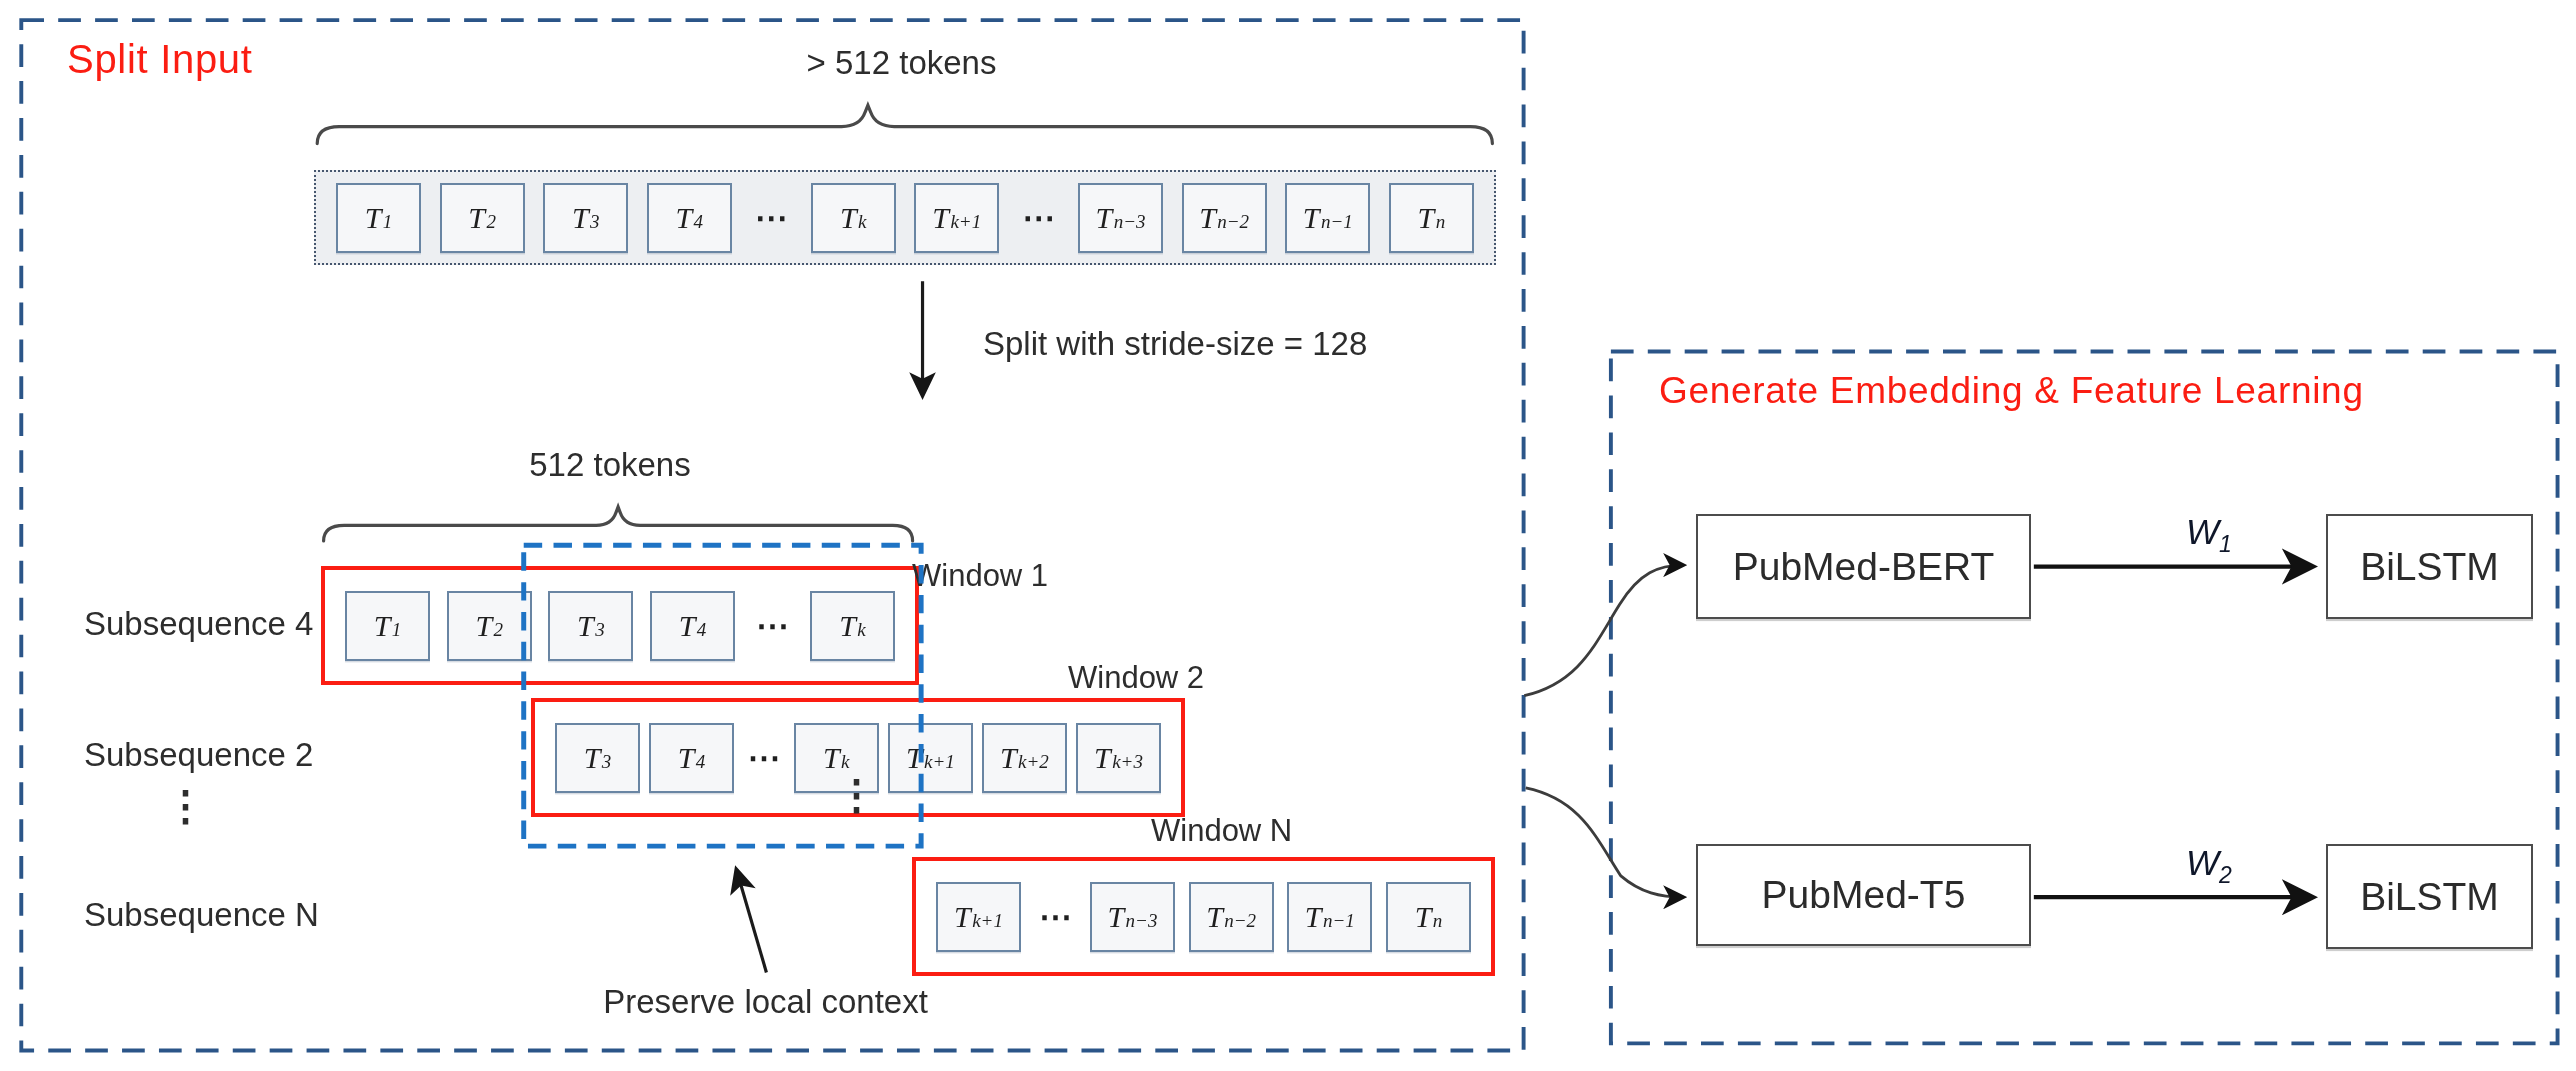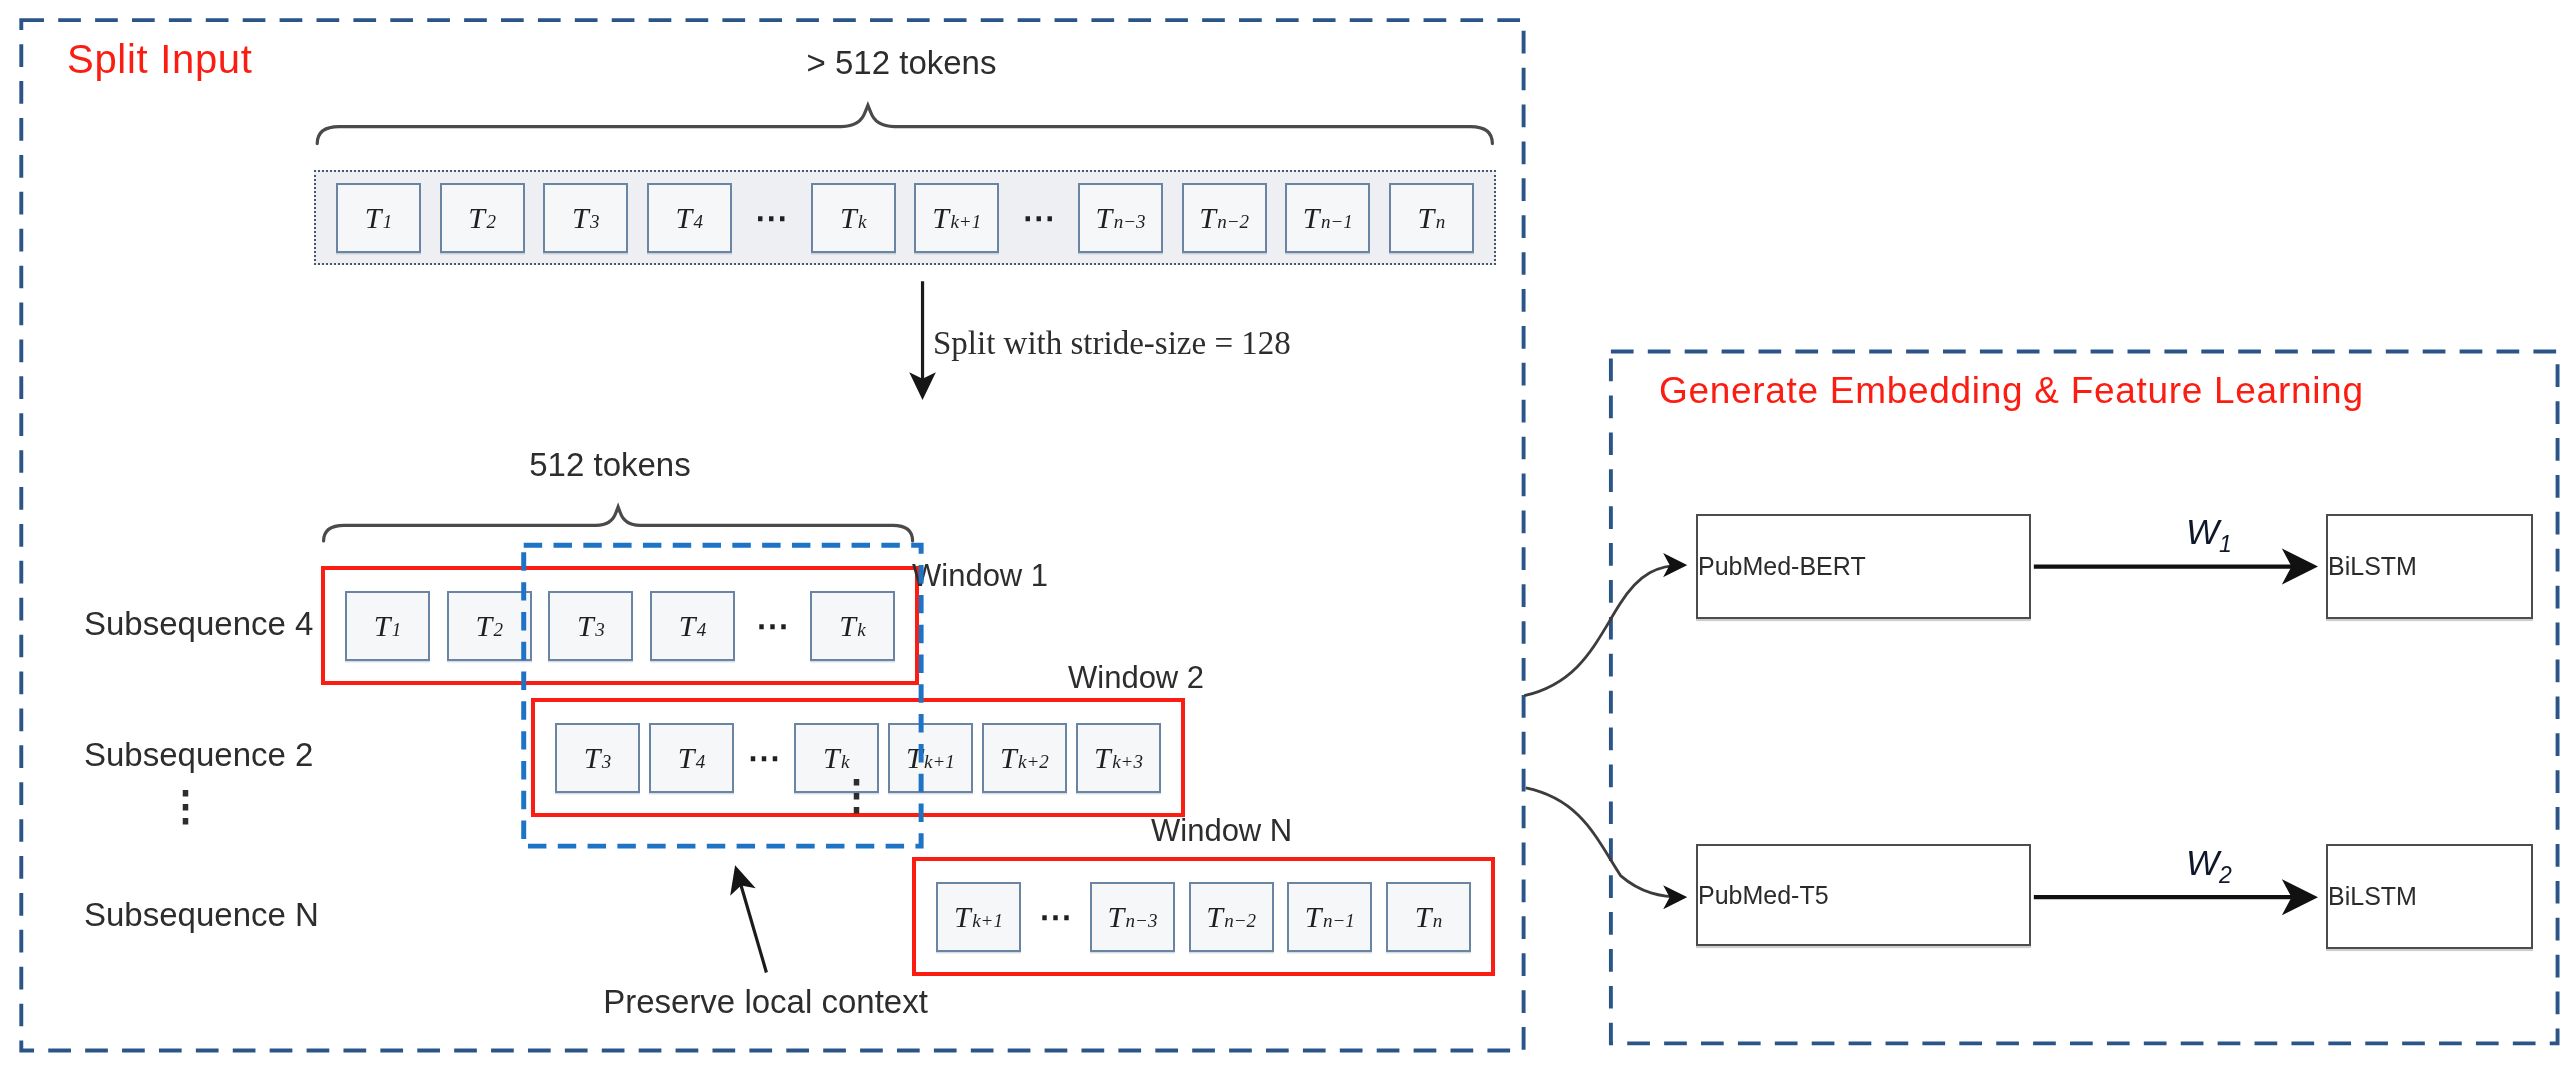--- a/index.html
+++ b/index.html
@@ -30,21 +30,21 @@
     font-family:"Liberation Serif",serif;font-size:30px;color:#1f1f1f;
     box-shadow:0 1.4px 0 rgba(90,110,140,.25);flex:0 0 auto;
   }
   .token i{font-style:italic;}
   .token sub{font-size:19px;line-height:0;margin-left:1.4px;transform:translateY(4.3px);font-style:italic;}
   .dots{font-size:33px;font-weight:700;color:#1f1f1f;flex:0 0 auto;padding:0 4.3px;}
 
   
   .model-box{
     box-sizing:border-box;border:2.5px solid #4c4c4c;background:#ffffff;
-    display:flex;align-items:center;justify-content:flex-start;font-size:25px;color:#2b2b2b;
+    display:flex;align-items:center;justify-content:center;font-size:39px;color:#2b2b2b;
     box-shadow:0 2.1px 0 rgba(60,60,60,.25);
   }
   .w-lbl{font-family:Liberation Sans, sans-serif;font-style:italic;font-size:35px;color:#0f172a;}
   .w-lbl sub{font-size:23px;line-height:0;}
   svg.overlay{position:absolute;left:0;top:0;pointer-events:none;}
 </style>
 </head>
 <body>
 
 <div id="stage" style="--red:#fb1d12;">
@@ -91,21 +91,21 @@
       <span class="token">
         <i>T</i>
         <sub>n−1</sub>
       </span>
       <span class="token">
         <i>T</i>
         <sub>n</sub>
       </span>
     </div>
 
-  <div class="abs lbl" style="left:933px;top:325px;font-family:Liberation Serif, serif;">Split with stride-size = 128</div>
+  <div class="abs lbl" style="left:983px;top:325px;">Split with stride-size = 128</div>
 
   <div class="abs lbl lbl-c" style="left:454px;top:446px;width:312px;">512 tokens</div>
 
   <div class="abs lbl" style="left:84px;top:605px;">Subsequence 4</div>
   <div class="abs red-box" style="left:321px;top:566px;width:598px;height:119px;">
       <span class="token">
         <i>T</i>
         <sub>1</sub>
       </span>
       <span class="token">

